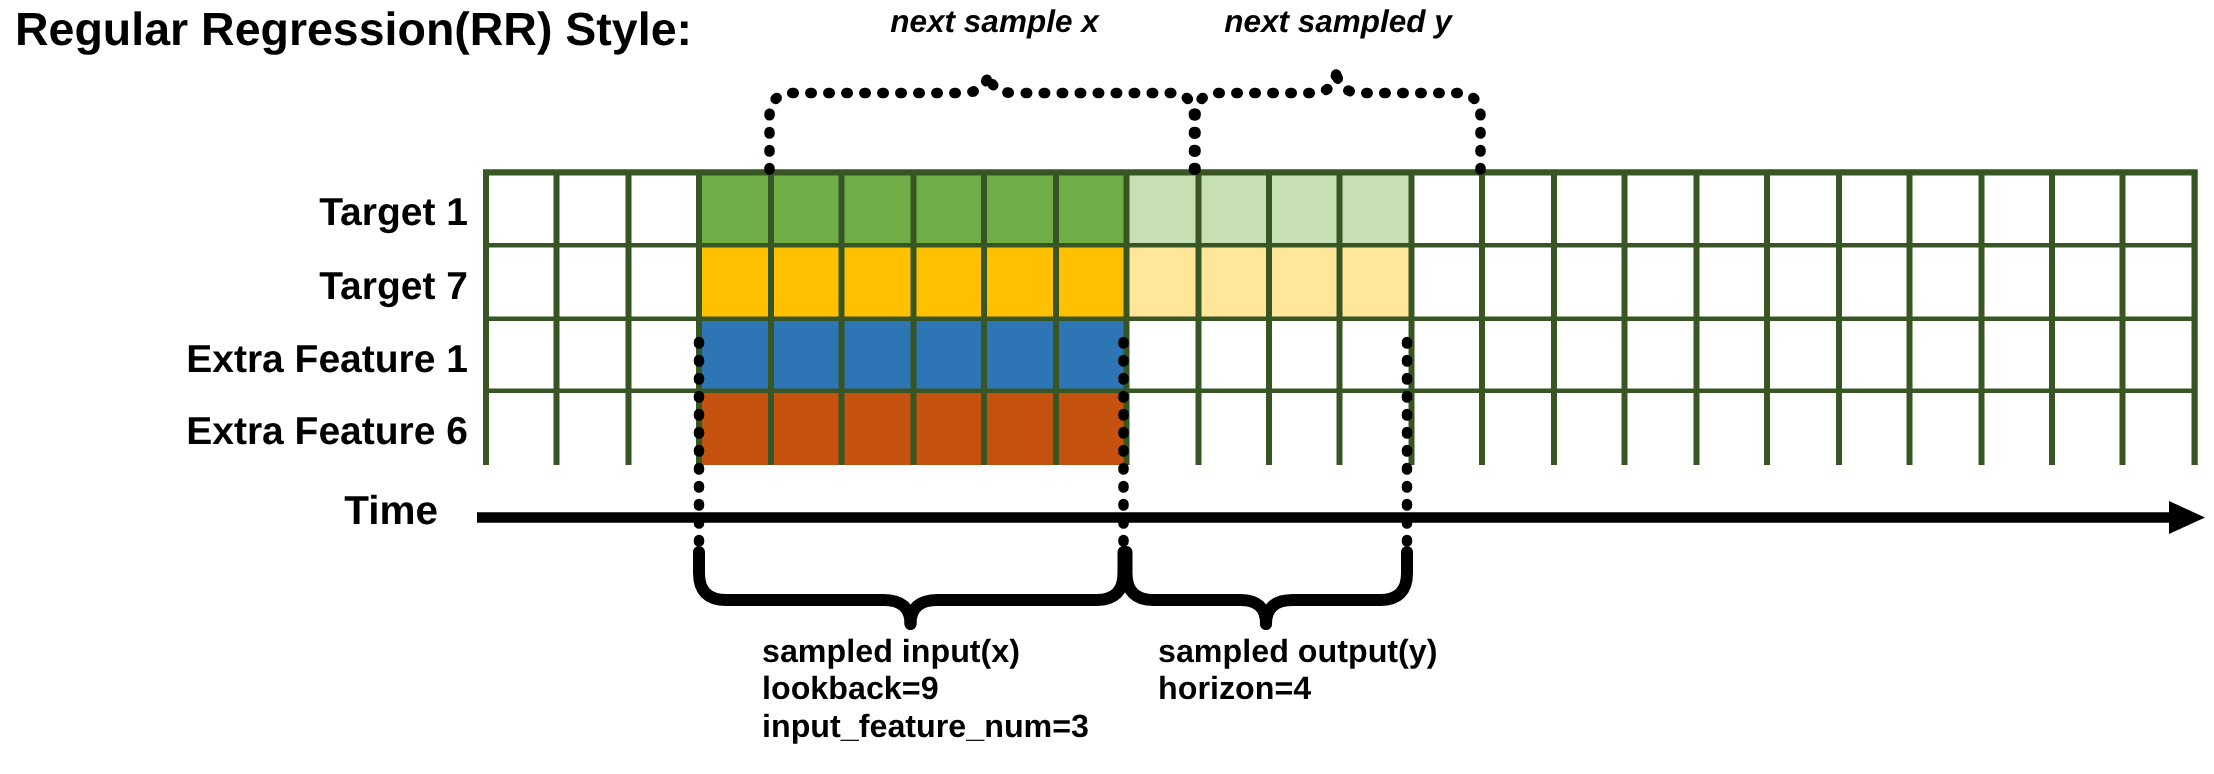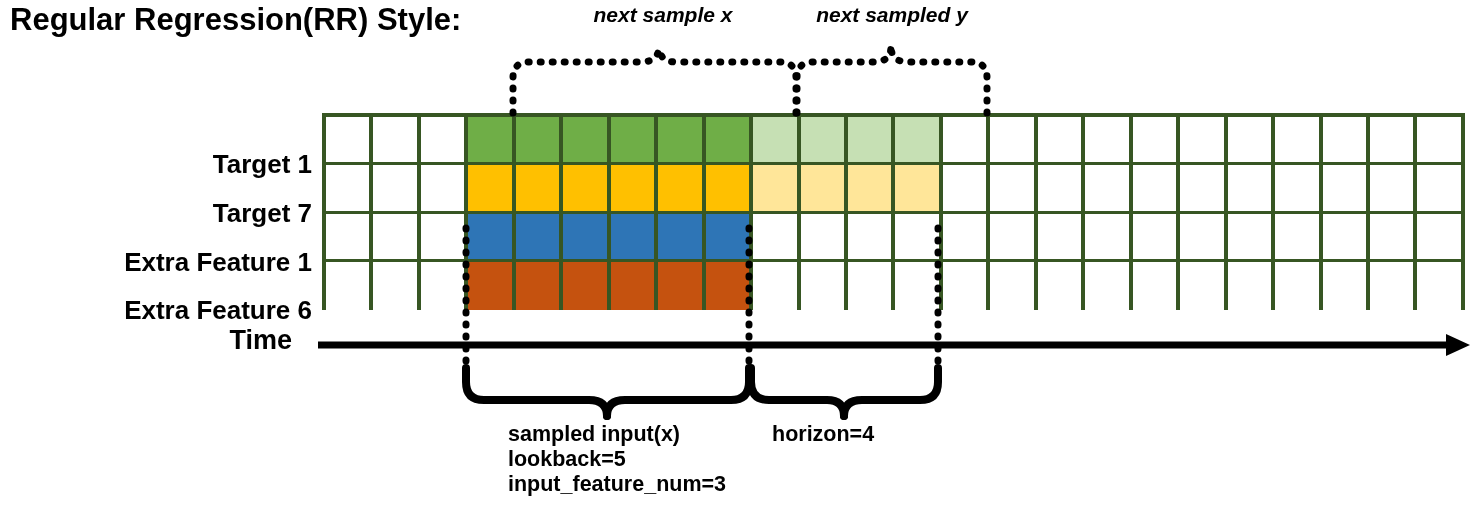--- a/index.html
+++ b/index.html
@@ -19,21 +19,21 @@
     white-space:nowrap;letter-spacing:0px;
   }
 
   
   .row-label{
     position:absolute;right:0;
     width:280px;text-align:right;
     font-size:26px;font-weight:700;color:#000;
     white-space:nowrap;
   }
-  .label-col{position:absolute;left:20px;top:0;width:292px;height:410px;margin-top:23px;}
+  .label-col{position:absolute;left:20px;top:0;width:292px;height:410px;}
 
   
   #grid{
     position:absolute;left:322px;top:113px;
     width:1143px;height:197px;
     background:#375623;
     box-sizing:border-box;
     border:4px solid #375623;
   }
   .grid-row{
@@ -238,20 +238,21 @@
     </g>
 
     <g fill="none" stroke="#000" stroke-width="8" stroke-linecap="round">
       <path d="M751,368 L751,382 Q751,400 769,400 L827,400 Q844,400 844,416"></path>
       <path d="M938,368 L938,382 Q938,400 920,400 L862,400 Q844,400 844,416"></path>
     </g>
   </svg>
 
   <div class="caption" id="caption-input">
     <div>sampled input(x)</div>
-    <div>lookback=5</div>
+    <div>lookback=9</div>
     <div>input_feature_num=3</div>
   </div>
   <div class="caption" id="caption-output">
+    <div>sampled output(y)</div>
     <div>horizon=4</div>
   </div>
 
 </div>
 
 </body></html>

